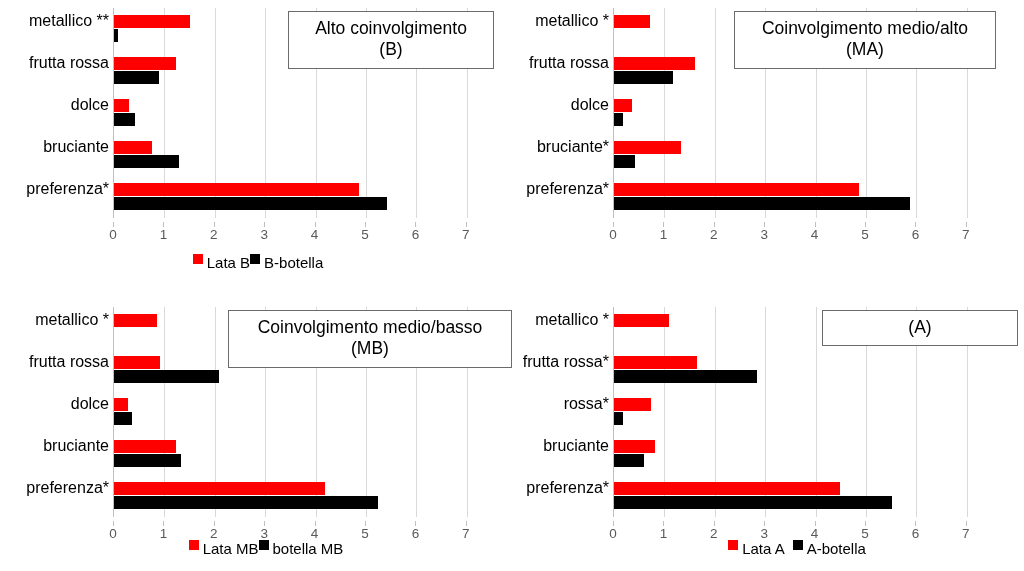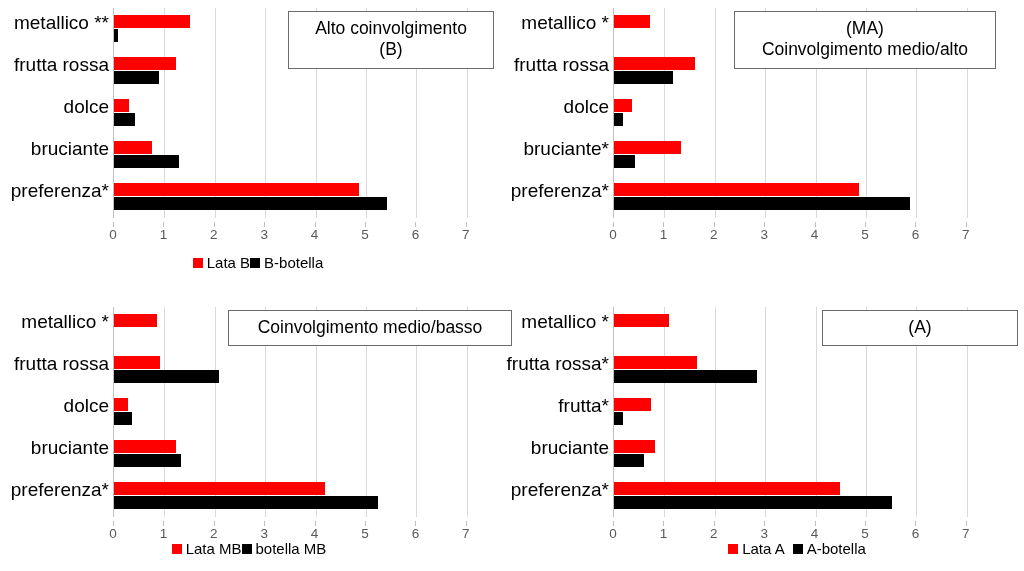--- a/index.html
+++ b/index.html
@@ -37,21 +37,21 @@
   }
   .cat-labels {
     position: absolute;
     top: 0;
     width: 108px;
     height: 210px;
   }
   .cat-label {
     position: absolute;
     right: 4px;
-    font-size: 19px;
+    font-size: 16px;
     line-height: 1;
     white-space: nowrap;
     text-align: right;
     color: #000;
   }
   .plot {
     position: absolute;
     top: 8px;
     height: 210px;
     border-left: 1.2px solid #bfbfbf;
@@ -114,21 +114,21 @@
     display: flex;
     align-items: center;
     justify-content: center;
     gap: 0px;
     font-size: 15px;
     white-space: nowrap;
     color: #000;
   }
   .legend-entry {
     display: inline-flex;
-    align-items: center;
+    align-items: flex-start;
   }
   .legend-swatch {
     width: 10px;
     height: 10px;
     display: inline-block;
     margin-right: 4px;
   }
   .legend-swatch.red   { background: #FF0000; }
   .legend-swatch.black { background: #000000; }
   .legend-gap { display: inline-block; width: 8px; }
@@ -262,22 +262,22 @@
           <div class="tick-label" style="left: 201.6px;">4</div>
           <div class="tick-mark" style="left: 252px;"></div>
           <div class="tick-label" style="left: 252px;">5</div>
           <div class="tick-mark" style="left: 302.4px;"></div>
           <div class="tick-label" style="left: 302.4px;">6</div>
           <div class="tick-mark" style="left: 352.8px;"></div>
           <div class="tick-label" style="left: 352.8px;">7</div>
         </div>
     </div>
     <div class="title-box" style="left:222px; top:11px; width:262px;">
+      <div>Coinvolgimento medio/alto</div>
       <div>(MA)</div>
-      <div>Coinvolgimento medio/alto</div>
     </div>
   </div>
 
   <div class="panel">
     <div class="plot-wrap">
       <div class="cat-labels" id="cats-2" style="left: 5px; top: 14px;">
           <div class="cat-label" style="top: 181px;">preferenza*</div>
           <div class="cat-label" style="top: 139px;">bruciante</div>
           <div class="cat-label" style="top: 97px;">dolce</div>
           <div class="cat-label" style="top: 55px;">frutta rossa</div>
@@ -326,39 +326,40 @@
           <div class="tick-mark" style="left: 252px;"></div>
           <div class="tick-label" style="left: 252px;">5</div>
           <div class="tick-mark" style="left: 302.4px;"></div>
           <div class="tick-label" style="left: 302.4px;">6</div>
           <div class="tick-mark" style="left: 352.8px;"></div>
           <div class="tick-label" style="left: 352.8px;">7</div>
         </div>
     </div>
     <div class="title-box" style="left:228px; top:25px; width:284px;">
       <div>Coinvolgimento medio/basso</div>
-    </div>
-    <div class="legend" style="left:99px; top:255px; width:300px;">
+      <div>(MB)</div>
+    </div>
+    <div class="legend" style="left:116px; top:255px; width:300px;">
       <span class="legend-entry">
         <span class="legend-swatch red"></span>
         <span>Lata MB</span>
       </span>
       <span class="legend-entry">
         <span class="legend-swatch black"></span>
         <span>botella MB</span>
       </span>
     </div>
   </div>
 
   <div class="panel">
     <div class="plot-wrap">
       <div class="cat-labels" id="cats-3" style="left: -7px; top: 14px;">
           <div class="cat-label" style="top: 181px;">preferenza*</div>
           <div class="cat-label" style="top: 139px;">bruciante</div>
-          <div class="cat-label" style="top: 97px;">frutta*</div>
+          <div class="cat-label" style="top: 97px;">rossa*</div>
           <div class="cat-label" style="top: 55px;">frutta rossa*</div>
           <div class="cat-label" style="top: 13px;">metallico *</div>
         </div>
       <div class="plot" id="plot-3" style="left: 101px; top: 22px; width: 383.04px;">
           <div class="gridline" style="left: 50.4px;"></div>
           <div class="gridline" style="left: 100.8px;"></div>
           <div class="gridline" style="left: 151.2px;"></div>
           <div class="gridline" style="left: 201.6px;"></div>
           <div class="gridline" style="left: 252px;"></div>
           <div class="gridline" style="left: 302.4px;"></div>

